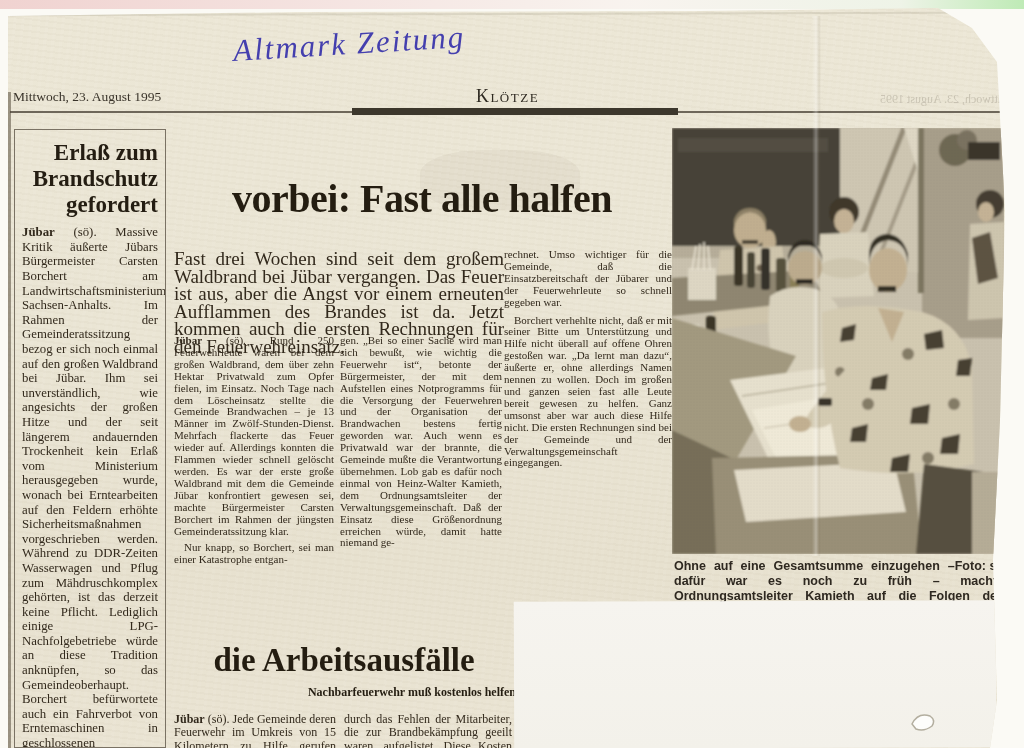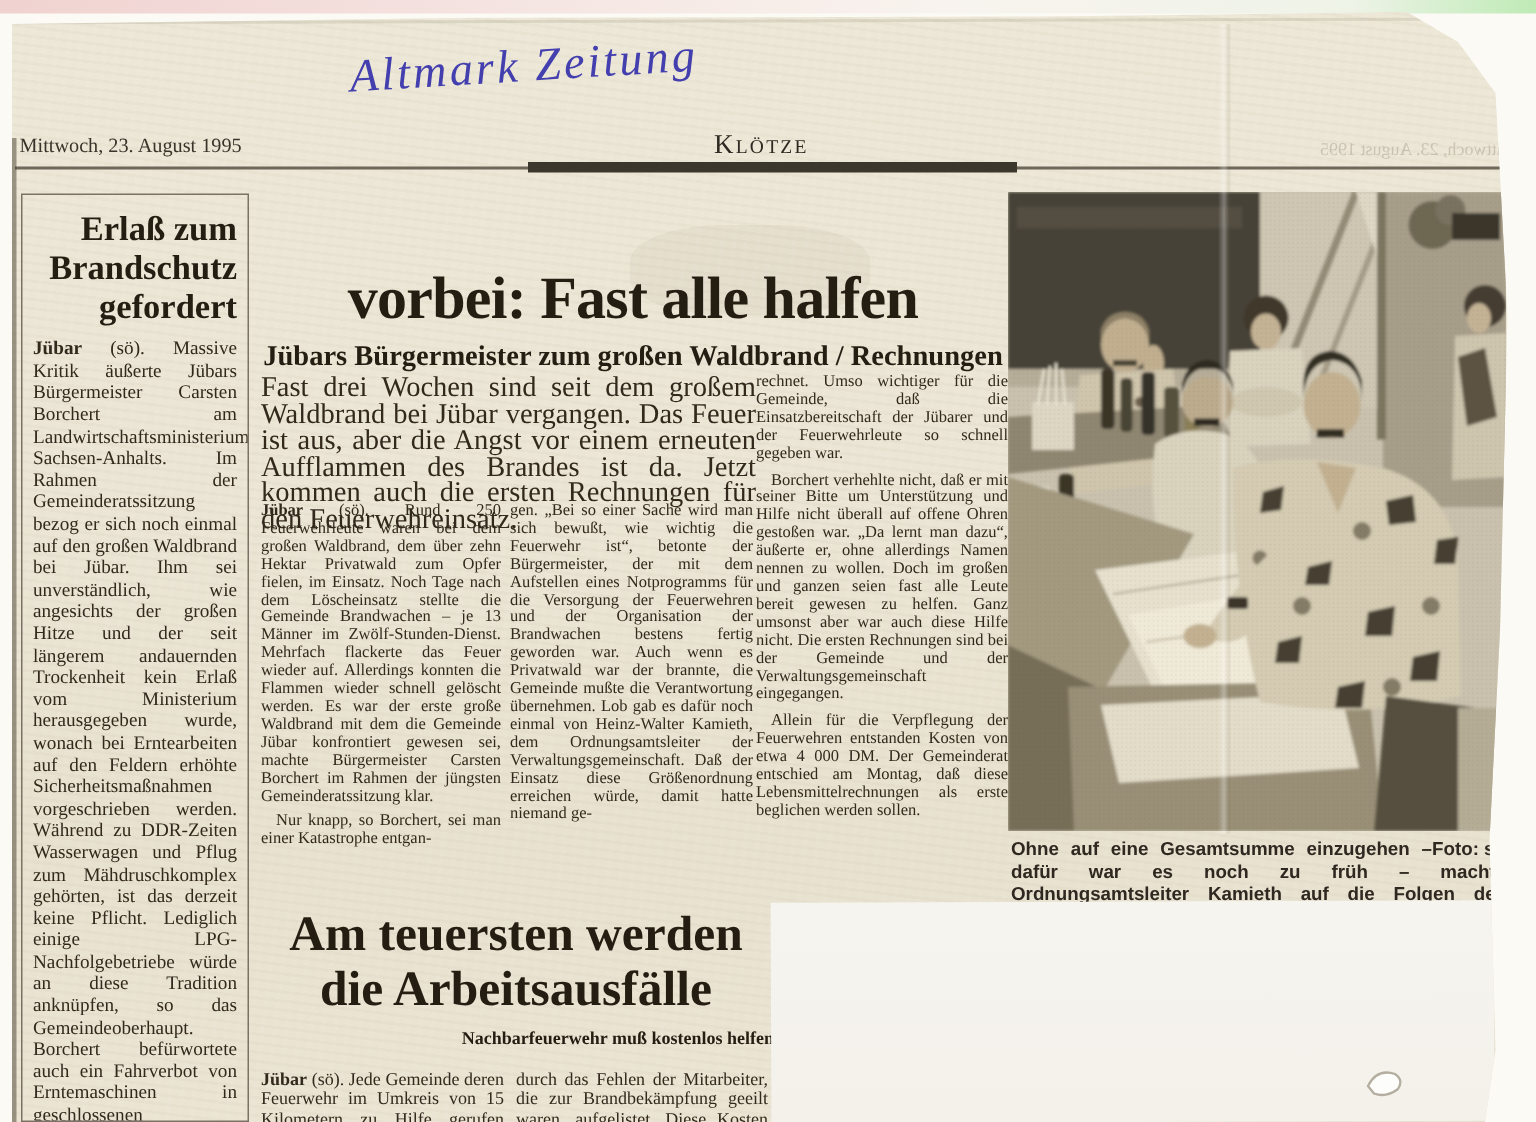--- a/index.html
+++ b/index.html
@@ -100,37 +100,34 @@
     <div class="mast-bar"></div>
 
     <div class="leftcol">
       <h2>Erlaß zum Brandschutz gefordert</h2>
       <p><span class="dateline">Jübar</span> <span>(sö). Massive Kritik äußerte Jübars Bürgermeister Carsten Borchert am Landwirtschaftsministerium Sachsen-Anhalts. Im Rahmen der Gemeinderatssitzung bezog er sich noch einmal auf den großen Waldbrand bei Jübar. Ihm sei unverständlich, wie angesichts der großen Hitze und der seit längerem andauernden Trockenheit kein Erlaß vom Ministerium herausgegeben wurde, wonach bei Erntearbeiten auf den Feldern erhöhte Sicherheitsmaßnahmen vorgeschrieben werden. Während zu DDR-Zeiten Wasserwagen und Pflug zum Mähdruschkomplex gehörten, ist das derzeit keine Pflicht. Lediglich einige LPG-Nachfolgebetriebe würde an diese Tradition anknüpfen, so das Gemeindeoberhaupt. Borchert befürwortete auch ein Fahrverbot von Erntemaschinen in geschlossenen Waldgebieten, bei fehlenden Vorsichtsmaßnahmen.</span></p>
 
     </div>
 
     <div class="main">
       <div class="hl l2">vorbei: Fast alle halfen</div>
-      <div class="subhead">Jübars Bürgermeister zum großen Waldbrand / Rechnungen</div>
       <p class="lead">Fast drei Wochen sind seit dem großem Waldbrand bei Jübar vergangen. Das Feuer ist aus, aber die Angst vor einem erneuten Aufflammen des Brandes ist da. Jetzt kommen auch die ersten Rechnungen für den Feuerwehreinsatz.</p>
 
       <div class="bcol c1">
         <p><span class="dateline">Jübar</span> <span>(sö). Rund 250 Feuerwehrleute waren bei dem großen Waldbrand, dem über zehn Hektar Privatwald zum Opfer fielen, im Einsatz. Noch Tage nach dem Löscheinsatz stellte die Gemeinde Brandwachen – je 13 Männer im Zwölf-Stunden-Dienst. Mehrfach flackerte das Feuer wieder auf. Allerdings konnten die Flammen wieder schnell gelöscht werden. Es war der erste große Waldbrand mit dem die Gemeinde Jübar konfrontiert gewesen sei, machte Bürgermeister Carsten Borchert im Rahmen der jüngsten Gemeinderatssitzung klar.</span></p>
         <p>Nur knapp, so Borchert, sei man einer Katastrophe entgan-</p>
       </div>
       <div class="bcol c2">
         <p>gen. „Bei so einer Sache wird man sich bewußt, wie wichtig die Feuerwehr ist“, betonte der Bürgermeister, der mit dem Aufstellen eines Notprogramms für die Versorgung der Feuerwehren und der Organisation der Brandwachen bestens fertig geworden war. Auch wenn es Privatwald war der brannte, die Gemeinde mußte die Verantwortung übernehmen. Lob gab es dafür noch einmal von Heinz-Walter Kamieth, dem Ordnungsamtsleiter der Verwaltungsgemeinschaft. Daß der Einsatz diese Größenordnung erreichen würde, damit hatte niemand ge-</p>
       </div>
       <div class="bcol c3">
         <p>rechnet. Umso wichtiger für die Gemeinde, daß die Einsatzbereitschaft der Jübarer und der Feuerwehrleute so schnell gegeben war.</p>
         <p class="gap">Borchert verhehlte nicht, daß er mit seiner Bitte um Unterstützung und Hilfe nicht überall auf offene Ohren gestoßen war. „Da lernt man dazu“, äußerte er, ohne allerdings Namen nennen zu wollen. Doch im großen und ganzen seien fast alle Leute bereit gewesen zu helfen. Ganz umsonst aber war auch diese Hilfe nicht. Die ersten Rechnungen sind bei der Gemeinde und der Verwaltungsgemeinschaft eingegangen.</p>
-        <p class="gap">Allein für die Verpflegung der Feuerwehren entstanden Kosten von etwa 4 000 DM. Der Gemeinderat entschied am Montag, daß diese Lebensmittelrechnungen als erste beglichen werden sollen.</p>
-      </div>
-
-      <div class="bot-hl l1">Am teuersten werden</div>
+      </div>
+
       <div class="bot-hl l2">die Arbeitsausfälle</div>
       <div class="bot-sub">Nachbarfeuerwehr muß kostenlos helfen</div>
       <div class="botcol bc1">
         <p><span class="dateline">Jübar</span> <span>(sö). Jede Gemeinde deren Feuerwehr im Umkreis von 15 Kilometern zu Hilfe gerufen wird, muß diese Hilfe kostenlos</span></p>
       </div>
       <div class="botcol bc2">
         <p>durch das Fehlen der Mitarbeiter, die zur Brandbekämpfung geeilt waren, aufgelistet. Diese Kosten muß die Ge-</p>
       </div>
     </div>
 

